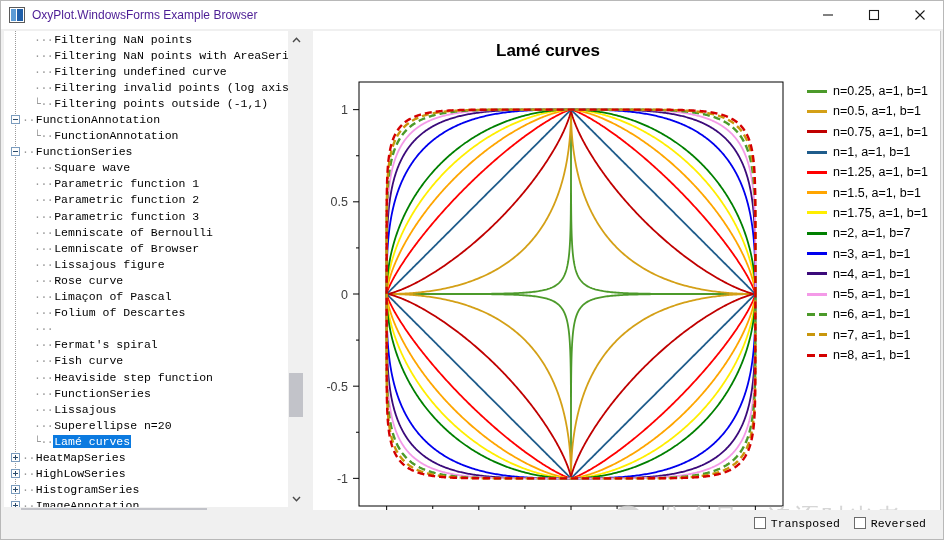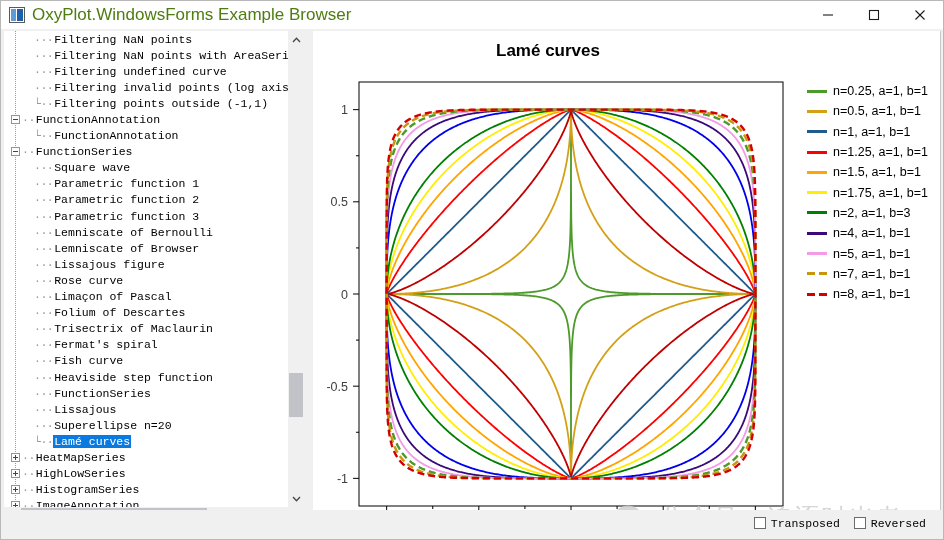--- a/index.html
+++ b/index.html
@@ -37,21 +37,21 @@
     content: ""; position: absolute;
     left: 1px; top: 1px; width: 5px; height: 12px;
     background: #5c9bd5;
   }
   #app-icon::after {
     content: ""; position: absolute;
     left: 7px; top: 1px; width: 6px; height: 12px;
     background: #1f5fa9;
   }
   #title-text {
-    font-size: 17px; color: #4d7c0f;
+    font-size: 12px; color: #4c1d95;
     white-space: nowrap;
     text-align: center;
   }
   .win-btns { margin-left: auto; display: flex; height: 28px; }
   .win-btn {
     width: 46px; height: 28px;
     display: flex; align-items: center; justify-content: center;
     color: #1a1a1a;
   }
   .win-btn svg { display: block; }
@@ -372,21 +372,20 @@
             <span class="tree-label">Limaçon of Pascal</span>
           </div>
           <div class="tree-row">
             <div class="tree-indent" style="width: 30px;"></div>
             <span class="dotdash">···</span>
             <span class="tree-label">Folium of Descartes</span>
           </div>
           <div class="tree-row">
             <div class="tree-indent" style="width: 30px;"></div>
             <span class="dotdash">···</span>
-            <span class="tree-label">Trisectrix of Maclaurin</span>
           </div>
           <div class="tree-row">
             <div class="tree-indent" style="width: 30px;"></div>
             <span class="dotdash">···</span>
             <span class="tree-label">Fermat's spiral</span>
           </div>
           <div class="tree-row">
             <div class="tree-indent" style="width: 30px;"></div>
             <span class="dotdash">···</span>
             <span class="tree-label">Fish curve</span>
@@ -536,46 +535,58 @@
     <div id="legend">
         <div class="legend-item">
           <span class="legend-swatch" style="--sc: #4C9A2A; background: rgb(76, 154, 42);"></span>
           <span>n=0.25, a=1, b=1</span>
         </div>
         <div class="legend-item">
           <span class="legend-swatch" style="--sc: #D4A017; background: rgb(212, 160, 23);"></span>
           <span>n=0.5, a=1, b=1</span>
         </div>
         <div class="legend-item">
+          <span class="legend-swatch" style="--sc: #C00000; background: rgb(192, 0, 0);"></span>
+          <span>n=0.75, a=1, b=1</span>
+        </div>
+        <div class="legend-item">
           <span class="legend-swatch" style="--sc: #1F5C8B; background: rgb(31, 92, 139);"></span>
           <span>n=1, a=1, b=1</span>
         </div>
         <div class="legend-item">
           <span class="legend-swatch" style="--sc: #FF0000; background: rgb(255, 0, 0);"></span>
           <span>n=1.25, a=1, b=1</span>
         </div>
         <div class="legend-item">
           <span class="legend-swatch" style="--sc: #FFA500; background: rgb(255, 165, 0);"></span>
           <span>n=1.5, a=1, b=1</span>
         </div>
         <div class="legend-item">
           <span class="legend-swatch" style="--sc: #FFEE00; background: rgb(255, 238, 0);"></span>
           <span>n=1.75, a=1, b=1</span>
         </div>
         <div class="legend-item">
           <span class="legend-swatch" style="--sc: #008000; background: rgb(0, 128, 0);"></span>
-          <span>n=2, a=1, b=3</span>
+          <span>n=2, a=1, b=7</span>
+        </div>
+        <div class="legend-item">
+          <span class="legend-swatch" style="--sc: #0000EE; background: rgb(0, 0, 238);"></span>
+          <span>n=3, a=1, b=1</span>
         </div>
         <div class="legend-item">
           <span class="legend-swatch" style="--sc: #3B0A7A; background: rgb(59, 10, 122);"></span>
           <span>n=4, a=1, b=1</span>
         </div>
         <div class="legend-item">
           <span class="legend-swatch" style="--sc: #F49AE8; background: rgb(244, 154, 232);"></span>
           <span>n=5, a=1, b=1</span>
+        </div>
+        <div class="legend-item">
+          <span class="legend-swatch dashed" style="--sc: #4C9A2A;"></span>
+          <span>n=6, a=1, b=1</span>
         </div>
         <div class="legend-item">
           <span class="legend-swatch dashed" style="--sc: #C8960C;"></span>
           <span>n=7, a=1, b=1</span>
         </div>
         <div class="legend-item">
           <span class="legend-swatch dashed" style="--sc: #D40000;"></span>
           <span>n=8, a=1, b=1</span>
         </div>
       </div>

